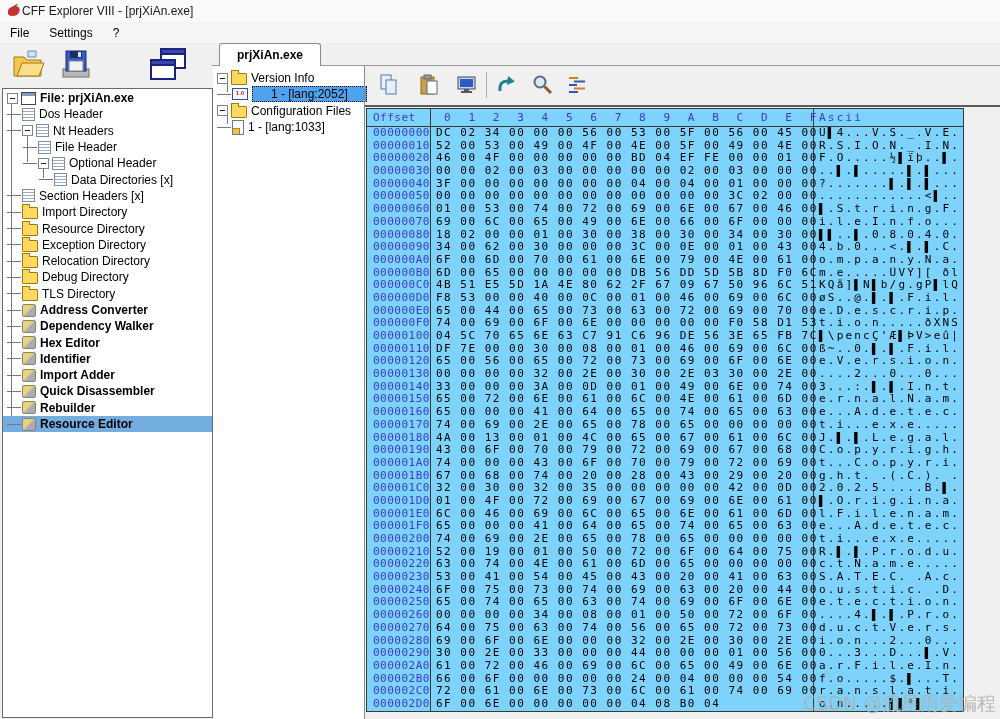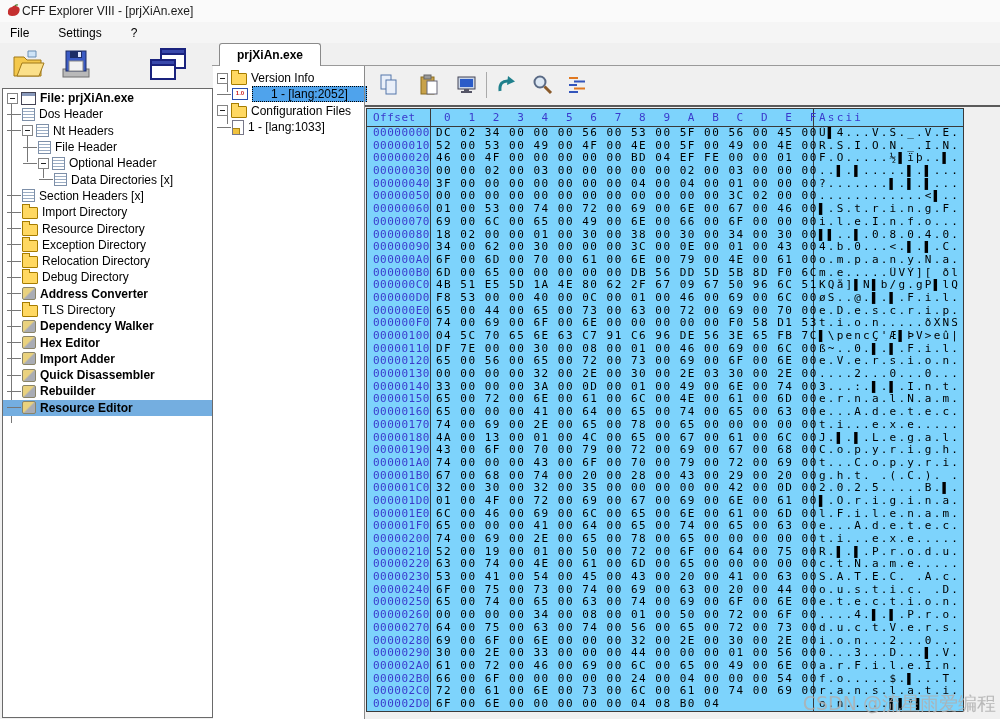--- a/index.html
+++ b/index.html
@@ -4,21 +4,21 @@
 <style>
   html,body{margin:0;padding:0}
   body{width:1000px;height:719px;position:relative;overflow:hidden;background:#F0F0F0;
        font-family:"Liberation Sans",sans-serif;font-size:12px;color:#000;}
   
   .titlebar{position:absolute;left:0;top:0;width:1000px;height:22px;background:#FAFAFA;
             display:flex;align-items:center;}
   .titlebar .title{font-size:12px;color:#1a1a1a;}
   .app-icon{margin-left:6px;width:16px;height:14px;}
   .menubar{position:absolute;left:0;top:22px;width:1000px;height:21px;background:#F5F5F5;
-           display:flex;align-items:center;gap:9px;}
+           display:flex;align-items:center;}
   .menu-item{padding:2px 10px;cursor:default;}
   .toolbar{position:absolute;left:0;top:43px;width:1000px;height:45px;}
   .tb-icon{position:absolute;top:4px;}
   
   .left-panel{position:absolute;left:2px;top:88px;width:209px;height:628px;background:#fff;
               border:1px solid #6a6a6a;overflow:hidden;}
   .t-row{position:relative;height:16.3px;display:flex;align-items:center;white-space:nowrap;
          padding-left:4px;font-size:12px;}
   .t-row.bold{font-weight:bold;}
   .t-row.sel{background:#74AEE0;}
@@ -182,43 +182,49 @@
         <span class="t-dash"></span>
         <span class="i-folder"></span>
         <span class="t-lab">Relocation Directory</span>
       </div>
       <div class="t-row">
         <span class="t-ind" style="width: 0px;"></span>
         <span class="t-dash"></span>
         <span class="i-folder"></span>
         <span class="t-lab">Debug Directory</span>
       </div>
+      <div class="t-row">
+        <span class="t-ind" style="width: 0px;"></span>
+        <span class="t-dash"></span>
+        <span class="i-folder"></span>
+        <span class="t-lab">TLS Directory</span>
+      </div>
       <div class="t-row bold">
         <span class="t-ind" style="width: 0px;"></span>
         <span class="t-dash"></span>
         <span class="i-tool"></span>
         <span class="t-lab">Address Converter</span>
       </div>
-      <div class="t-row">
-        <span class="t-ind" style="width: 0px;"></span>
-        <span class="t-dash"></span>
-        <span class="i-folder"></span>
-        <span class="t-lab">TLS Directory</span>
-      </div>
       <div class="t-row bold">
         <span class="t-ind" style="width: 0px;"></span>
         <span class="t-dash"></span>
         <span class="i-tool"></span>
         <span class="t-lab">Dependency Walker</span>
       </div>
       <div class="t-row bold">
         <span class="t-ind" style="width: 0px;"></span>
         <span class="t-dash"></span>
         <span class="i-tool"></span>
         <span class="t-lab">Hex Editor</span>
+      </div>
+      <div class="t-row bold">
+        <span class="t-ind" style="width: 0px;"></span>
+        <span class="t-dash"></span>
+        <span class="i-tool"></span>
+        <span class="t-lab">Identifier</span>
       </div>
       <div class="t-row bold">
         <span class="t-ind" style="width: 0px;"></span>
         <span class="t-dash"></span>
         <span class="i-tool"></span>
         <span class="t-lab">Import Adder</span>
       </div>
       <div class="t-row bold">
         <span class="t-ind" style="width: 0px;"></span>
         <span class="t-dash"></span>

